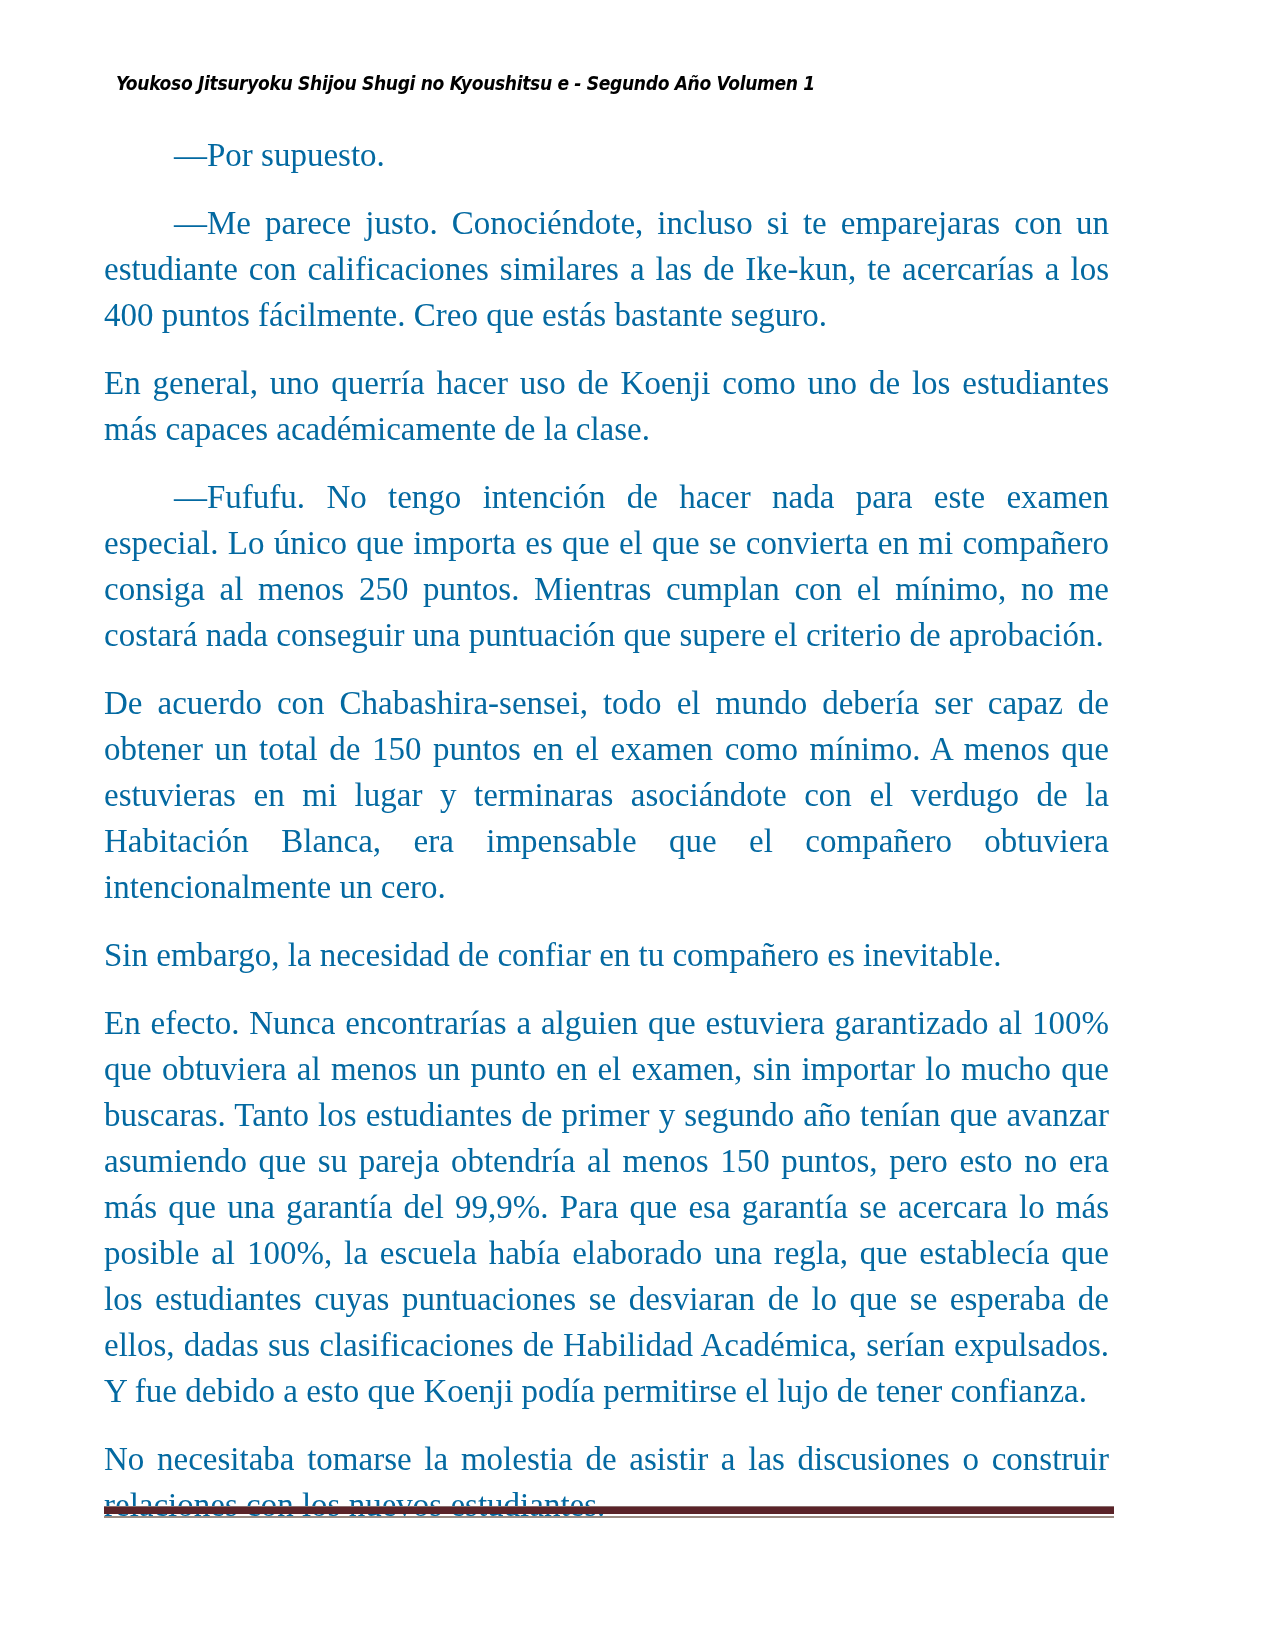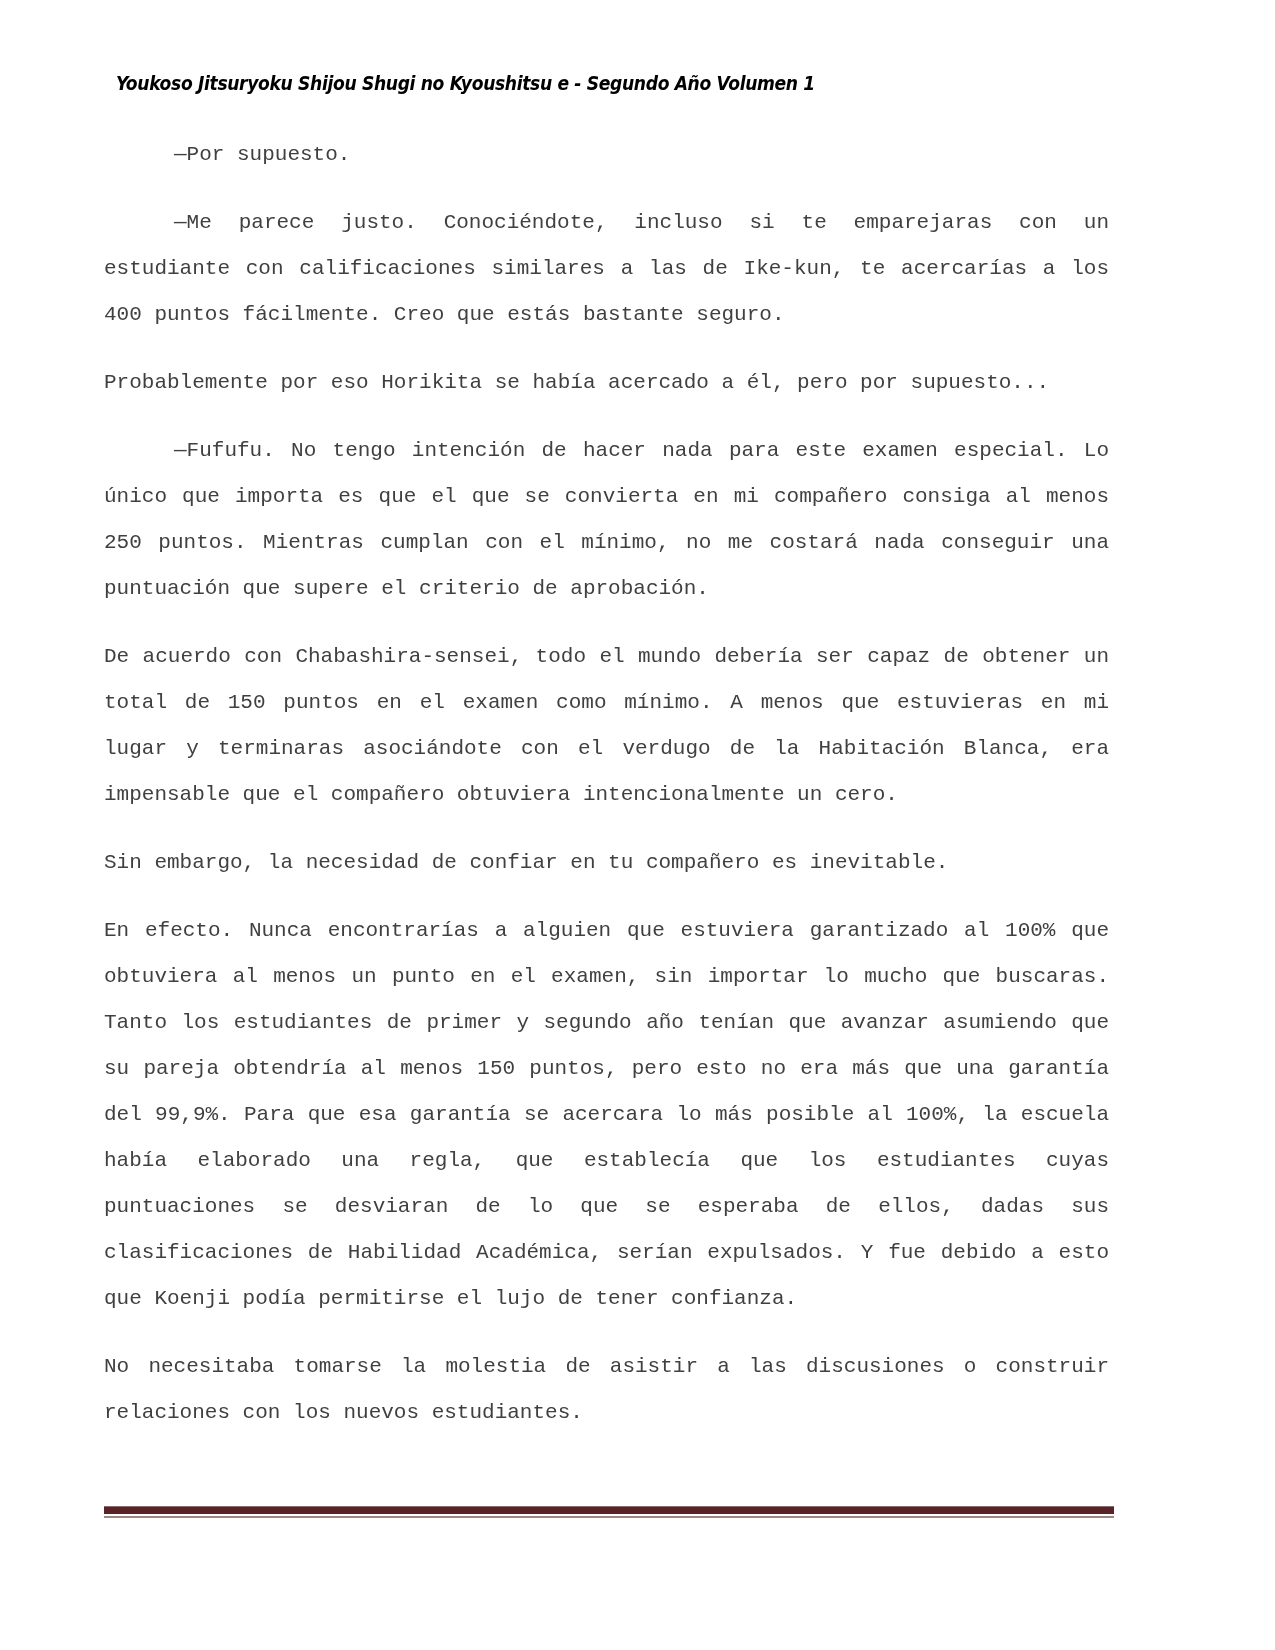--- a/index.html
+++ b/index.html
@@ -42,27 +42,27 @@
   }
 
   
   .content {
     position: absolute;
     left: 104px;
     top: 132px;
     width: 1005px;
   }
   .para {
-    font-family: Liberation Mono, monospace;
-    font-size: 21px;
+    font-family: Liberation Serif, serif;
+    font-size: 33px;
     line-height: 46px;
     text-align: justify;
     text-justify: inter-word;
     margin: 0 0 22px 0;
-    color: #404040;
+    color: #0369a1;
     hyphens: none;
   }
   .para.indent {
     text-indent: 70px;
   }
   .para.last {
     margin-bottom: 0;
   }
 
   
@@ -113,21 +113,21 @@
 
 <div class="page">
 
   <div class="page-header">
     <div class="header-title">Youkoso Jitsuryoku Shijou Shugi no Kyoushitsu e - Segundo Año Volumen 1</div>
   </div>
 
   <div class="content">
     <p class="para indent">—Por supuesto.</p>
     <p class="para indent">—Me parece justo. Conociéndote, incluso si te emparejaras con un estudiante con calificaciones similares a las de Ike-kun, te acercarías a los 400 puntos fácilmente. Creo que estás bastante seguro.</p>
-    <p class="para">Probablemente por eso Horikita se había acercado a él, pero por supuesto...</p>
+    <p class="para">En general, uno querría hacer uso de Koenji como uno de los estudiantes más capaces académicamente de la clase.</p>
     <p class="para indent">—Fufufu. No tengo intención de hacer nada para este examen especial. Lo único que importa es que el que se convierta en mi compañero consiga al menos 250 puntos. Mientras cumplan con el mínimo, no me costará nada conseguir una puntuación que supere el criterio de aprobación.</p>
     <p class="para">De acuerdo con Chabashira-sensei, todo el mundo debería ser capaz de obtener un total de 150 puntos en el examen como mínimo. A menos que estuvieras en mi lugar y terminaras asociándote con el verdugo de la Habitación Blanca, era impensable que el compañero obtuviera intencionalmente un cero.</p>
     <p class="para">Sin embargo, la necesidad de confiar en tu compañero es inevitable.</p>
     <p class="para">En efecto. Nunca encontrarías a alguien que estuviera garantizado al 100% que obtuviera al menos un punto en el examen, sin importar lo mucho que buscaras. Tanto los estudiantes de primer y segundo año tenían que avanzar asumiendo que su pareja obtendría al menos 150 puntos, pero esto no era más que una garantía del 99,9%. Para que esa garantía se acercara lo más posible al 100%, la escuela había elaborado una regla, que establecía que los estudiantes cuyas puntuaciones se desviaran de lo que se esperaba de ellos, dadas sus clasificaciones de Habilidad Académica, serían expulsados. Y fue debido a esto que Koenji podía permitirse el lujo de tener confianza.</p>
     <p class="para">No necesitaba tomarse la molestia de asistir a las discusiones o construir relaciones con los nuevos estudiantes.</p>
   </div>
 
   <div class="page-footer">
     <div class="footer-rule-thick"></div>
     <div class="footer-rule-thin"></div>

